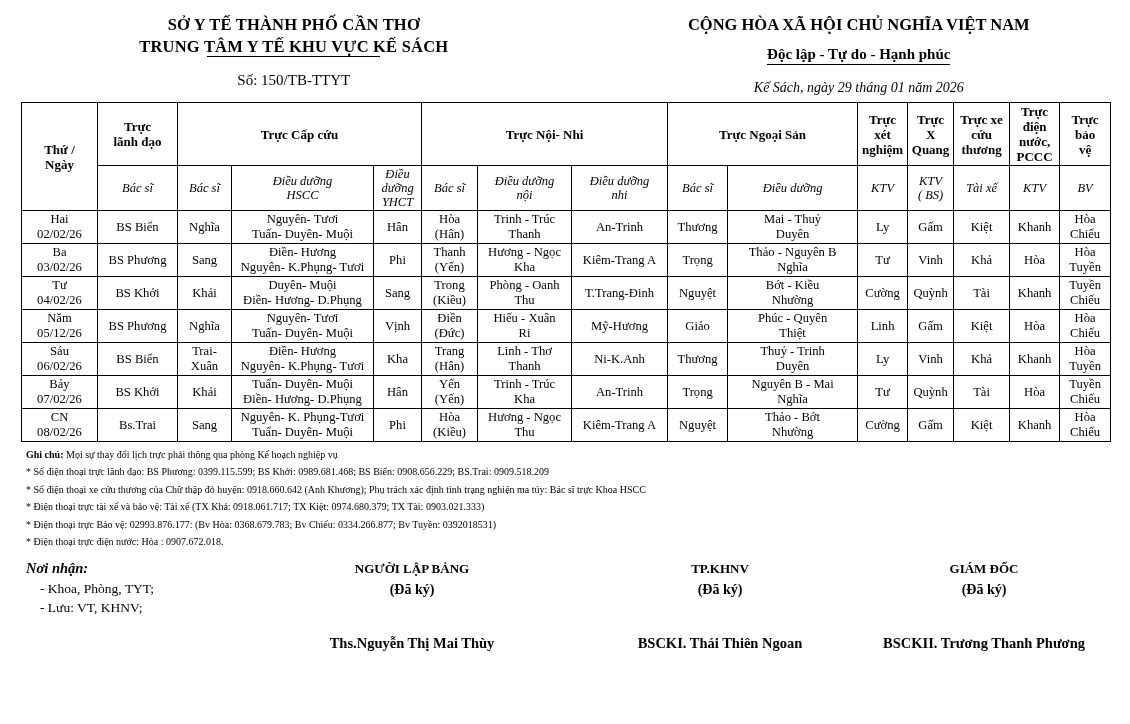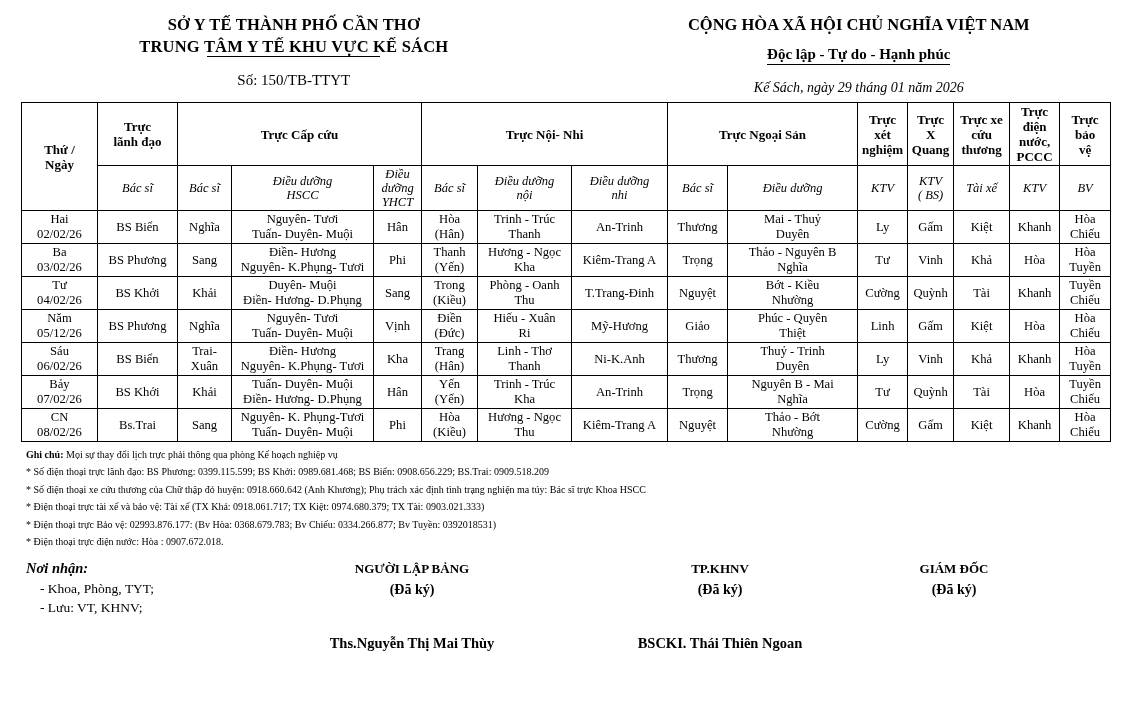--- a/index.html
+++ b/index.html
@@ -58,21 +58,21 @@
   .sig{position:relative;margin-top:8px;height:110px;}
   .sig .col{position:absolute;top:0;text-align:center;}
   .noi-nhan{left:26px;text-align:left !important;}
   .noi-nhan .nn-title{font-style:italic;font-weight:bold;font-size:14.5px;line-height:21px;}
   .noi-nhan .nn-item{font-size:13.5px;line-height:19px;padding-left:14px;}
   .sig .s-title{font-weight:bold;font-size:13px;line-height:21px;font-family:Liberation Serif, serif;}
   .sig .s-sub{font-weight:bold;font-size:14px;line-height:21px;}
   .sig .s-name{font-weight:bold;font-size:14.5px;line-height:20px;margin-top:33px;white-space:nowrap;}
   .c-lapbang{left:262px;width:300px;}
   .c-khnv{left:600px;width:240px;}
-  .c-giamdoc{left:814px;width:280px;}
+  .c-giamdoc{left:844px;width:280px;}
 </style>
 </head>
 <body>
 
 <div class="page">
 
   <div class="doc-header">
     <div class="hdr-left">
       <div class="org-line">SỞ Y TẾ THÀNH PHỐ CẦN THƠ</div>
       <div><span class="org-line underlined">TRUNG TÂM Y TẾ KHU VỰC KẾ SÁCH</span></div>
@@ -332,16 +332,17 @@
       <div class="s-name">Ths.Nguyễn Thị Mai Thùy</div>
     </div>
     <div class="col c-khnv">
       <div class="s-title">TP.KHNV</div>
       <div class="s-sub">(Đã ký)</div>
       <div class="s-name">BSCKI. Thái Thiên Ngoan</div>
     </div>
     <div class="col c-giamdoc">
       <div class="s-title">GIÁM ĐỐC</div>
       <div class="s-sub">(Đã ký)</div>
+      <div class="s-name">BSCKII. Trương Thanh Phương</div>
     </div>
   </div>
 
 </div>
 
 </body></html>

